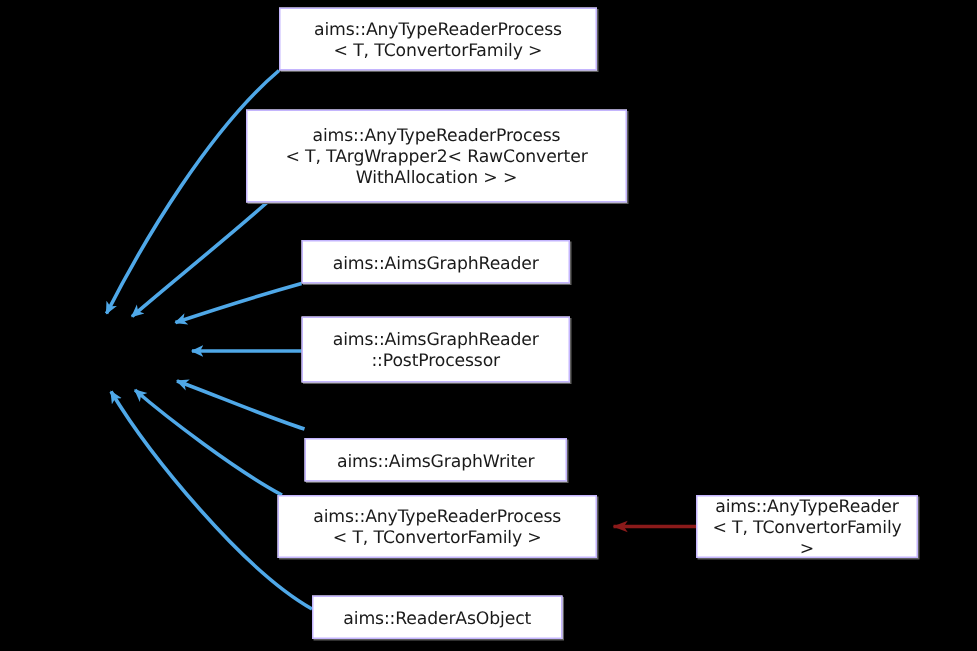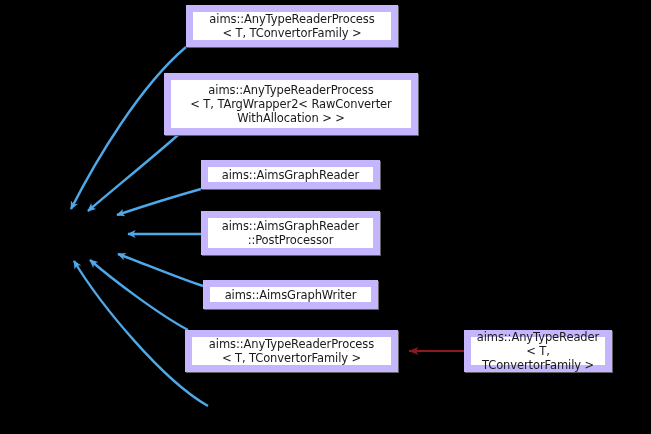--- a/index.html
+++ b/index.html
@@ -21,21 +21,21 @@
     left: 0;
     top: 0;
     width: 651px;
     height: 434px;
     pointer-events: none;
   }
   .node {
     position: absolute;
     box-sizing: border-box;
     background: #ffffff;
-    border: 7px solid #c4b5fd;
+    border: 1px solid #c4b5fd;
     box-shadow: 1px 1px 0 0 #606060;
     display: flex;
     align-items: center;
     justify-content: center;
     text-align: center;
     color: #1a1a1a;
     font-size: 11.5px;
     line-height: 14px;
     letter-spacing: -0.1px;
     white-space: pre-line;
@@ -80,23 +80,24 @@
 
   <div class="node" style="left:164px; top:73px; width:254px; height:62px;">aims::AnyTypeReaderProcess
 &lt; T, TArgWrapper2&lt; RawConverter
 WithAllocation &gt; &gt;</div>
 
   <div class="node" style="left:201px; top:160px; width:179px; height:29px;">aims::AimsGraphReader</div>
 
   <div class="node" style="left:201px; top:211px; width:179px; height:44px;">aims::AimsGraphReader
 ::PostProcessor</div>
 
-  <div class="node" style="left:203px; top:280px; width:175px; height:29px;">aims::AimsGraphWriter</div>
+  <div class="node" style="left:203px; top:292px; width:175px; height:29px;">aims::AimsGraphWriter</div>
 
   <div class="node" style="left:185px; top:330px; width:213px; height:42px;">aims::AnyTypeReaderProcess
 &lt; T, TConvertorFamily &gt;</div>
 
+  <div class="node" style="left:208px; top:397px; width:167px; height:29px;">aims::ReaderAsObject</div>
 
   <div class="node" style="left:464px; top:330px; width:148px; height:42px;">aims::AnyTypeReader
 &lt; T, TConvertorFamily &gt;</div>
 
 
 </div>
 
 </body></html>

